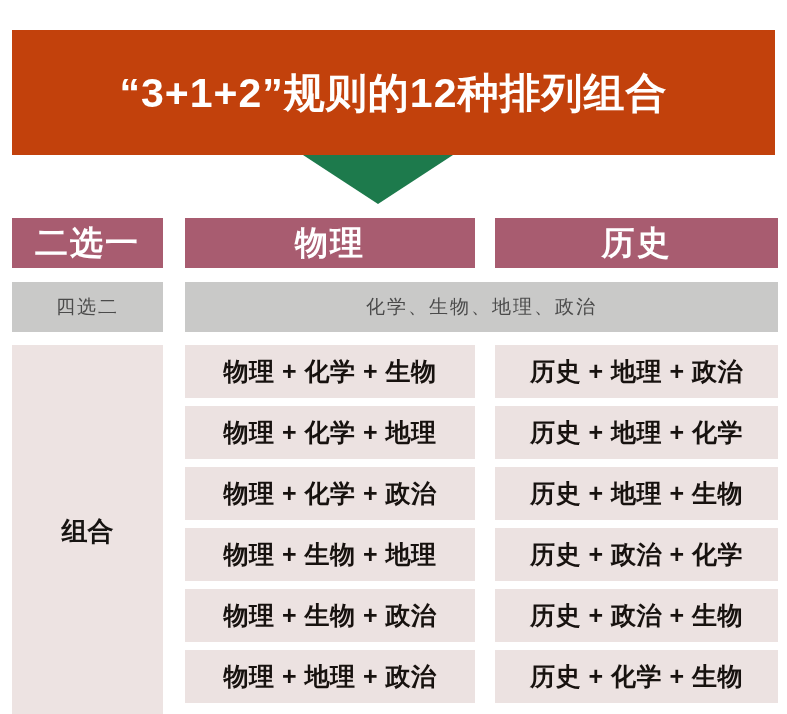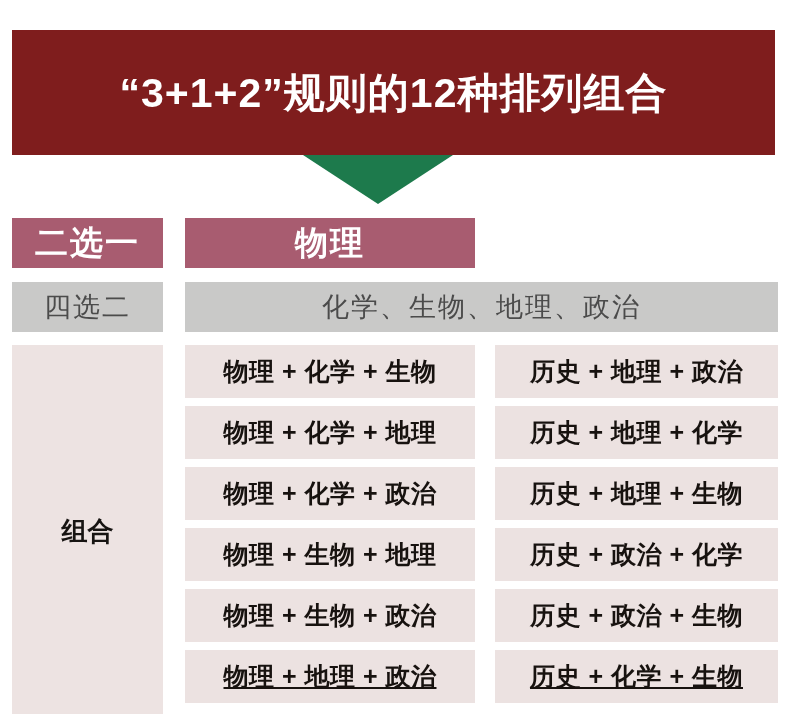--- a/index.html
+++ b/index.html
@@ -16,21 +16,21 @@
     -webkit-font-smoothing: antialiased;
   }
 
   
   #banner {
     position: absolute;
     left: 12px;
     top: 30px;
     width: 763px;
     height: 125px;
-    background: #7f1d1d;
+    background: #c2410c;
   }
   #banner-title {
     position: absolute;
     left: 0;
     right: 0;
     top: 50%;
     transform: translateY(-50%);
     text-align: center;
     color: #ffffff;
     font-size: 41px;
@@ -82,21 +82,21 @@
     height: 50px;
     letter-spacing: 2px;
     box-sizing: border-box;
   }
 
   
   .grey-row { height: 50px; margin-bottom: 13px; }
   .grey-cell {
     background: #c9c9c8;
     color: #4b4b4b;
-    font-size: 27px;
+    font-size: 19px;
     display: flex;
     align-items: center;
     justify-content: center;
     height: 50px;
     letter-spacing: 2px;
     box-sizing: border-box;
   }
   .grey-span {
     width: 593px;
     flex: 0 0 593px;
@@ -127,37 +127,38 @@
     font-weight: bold;
     height: 53px;
     display: flex;
     align-items: center;
     justify-content: center;
     margin-bottom: 8px;
     box-sizing: border-box;
     letter-spacing: 0.5px;
     white-space: nowrap;
   }
-  .combo-cell:last-child { margin-bottom: 16px; text-decoration: underline; }
+  .combo-cell:last-child { margin-bottom: 16px; }
 </style>
 </head>
 <body>
 
 <div id="banner">
   <div id="banner-title">“3+1+2”规则的12种排列组合</div>
 </div>
 <div id="banner-arrow"></div>
 
 <div id="grid">
 
   <div class="row hdr-row">
     <div class="hdr-cell col-left">二选一</div>
     <div class="gap-a"></div>
     <div class="hdr-cell col-mid">物理</div>
     <div class="gap-b"></div>
+    <div class="hdr-cell col-right">历史</div>
   </div>
 
   <div class="row grey-row">
     <div class="grey-cell col-left">四选二</div>
     <div class="gap-a"></div>
     <div class="grey-cell grey-span">化学、生物、地理、政治</div>
   </div>
 
   <div class="body-row">
 

